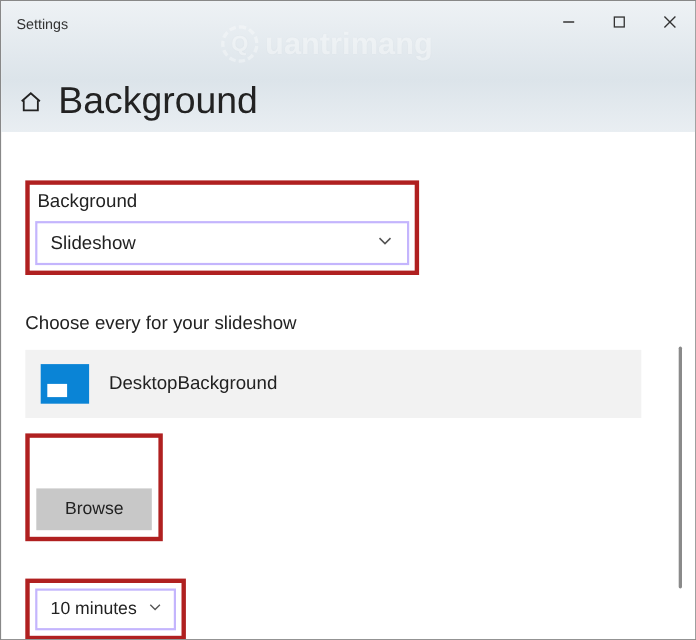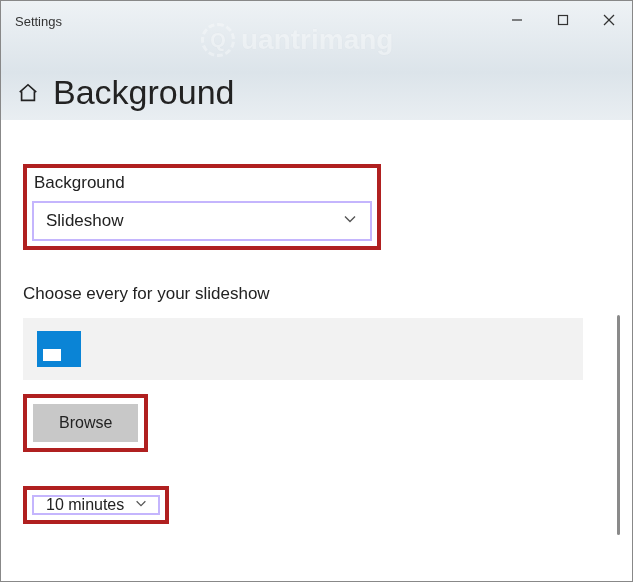--- a/index.html
+++ b/index.html
@@ -149,24 +149,25 @@
 
   .browse-red { padding: 6px; }
   .browse-btn {
     background: #c8c8c8;
     border: none;
     height: 38px;
     padding: 0 26px;
     font-size: 16px;
     color: #222;
     cursor: pointer;
+    margin-top: 40px;
   }
 
   .change-group { margin-top: 34px; }
-  .change-dropdown { width: 128px; height: 20px; font-size: 16px; }
+  .change-dropdown { width: 128px; height: 38px; font-size: 16px; }
   .change-dropdown .chev { right: 10px; }
   .browse-group { margin-top: 0; }
 </style>
 </head>
 <body>
 
 <div class="header-area">
   <div class="title-bar">
     <span class="app-title">Settings</span>
   </div>
@@ -218,20 +219,21 @@
             </svg>
         </span>
       </div>
     </div>
   </div>
 
   <div>
     <div class="section-label">Choose every for your slideshow</div>
     <div class="album-row">
       <div class="album-thumb"></div>
+      <div class="album-name">DesktopBackground</div>
     </div>
     <div class="browse-group">
       <div class="red-box browse-red">
         <button class="browse-btn">Browse</button>
       </div>
     </div>
   </div>
 
   <div class="change-group">
     <div class="red-box" style="padding:5px;">

